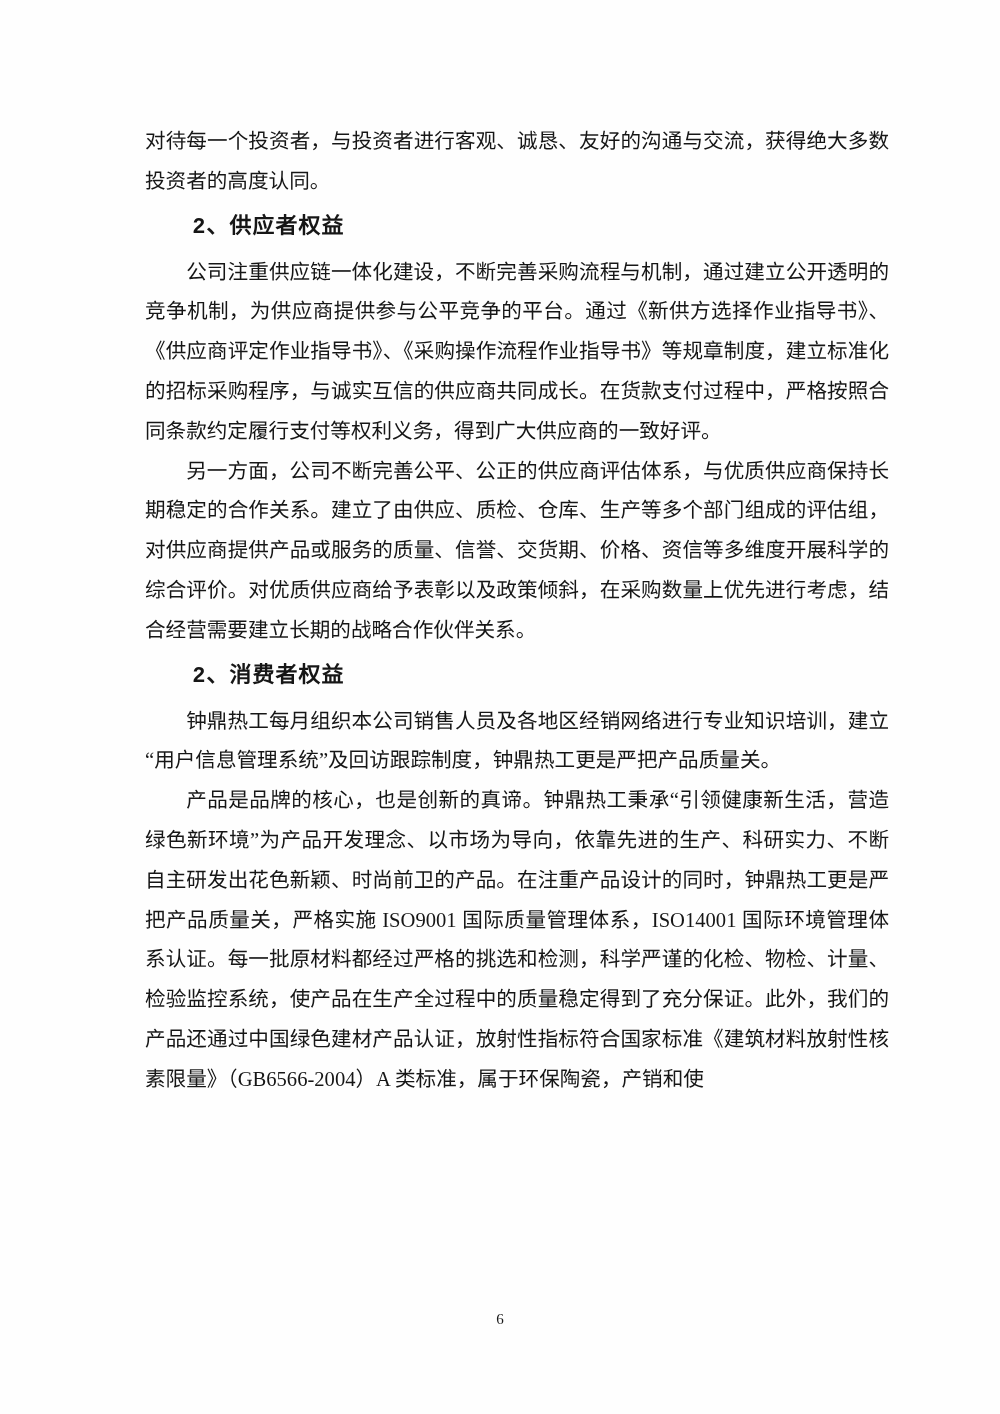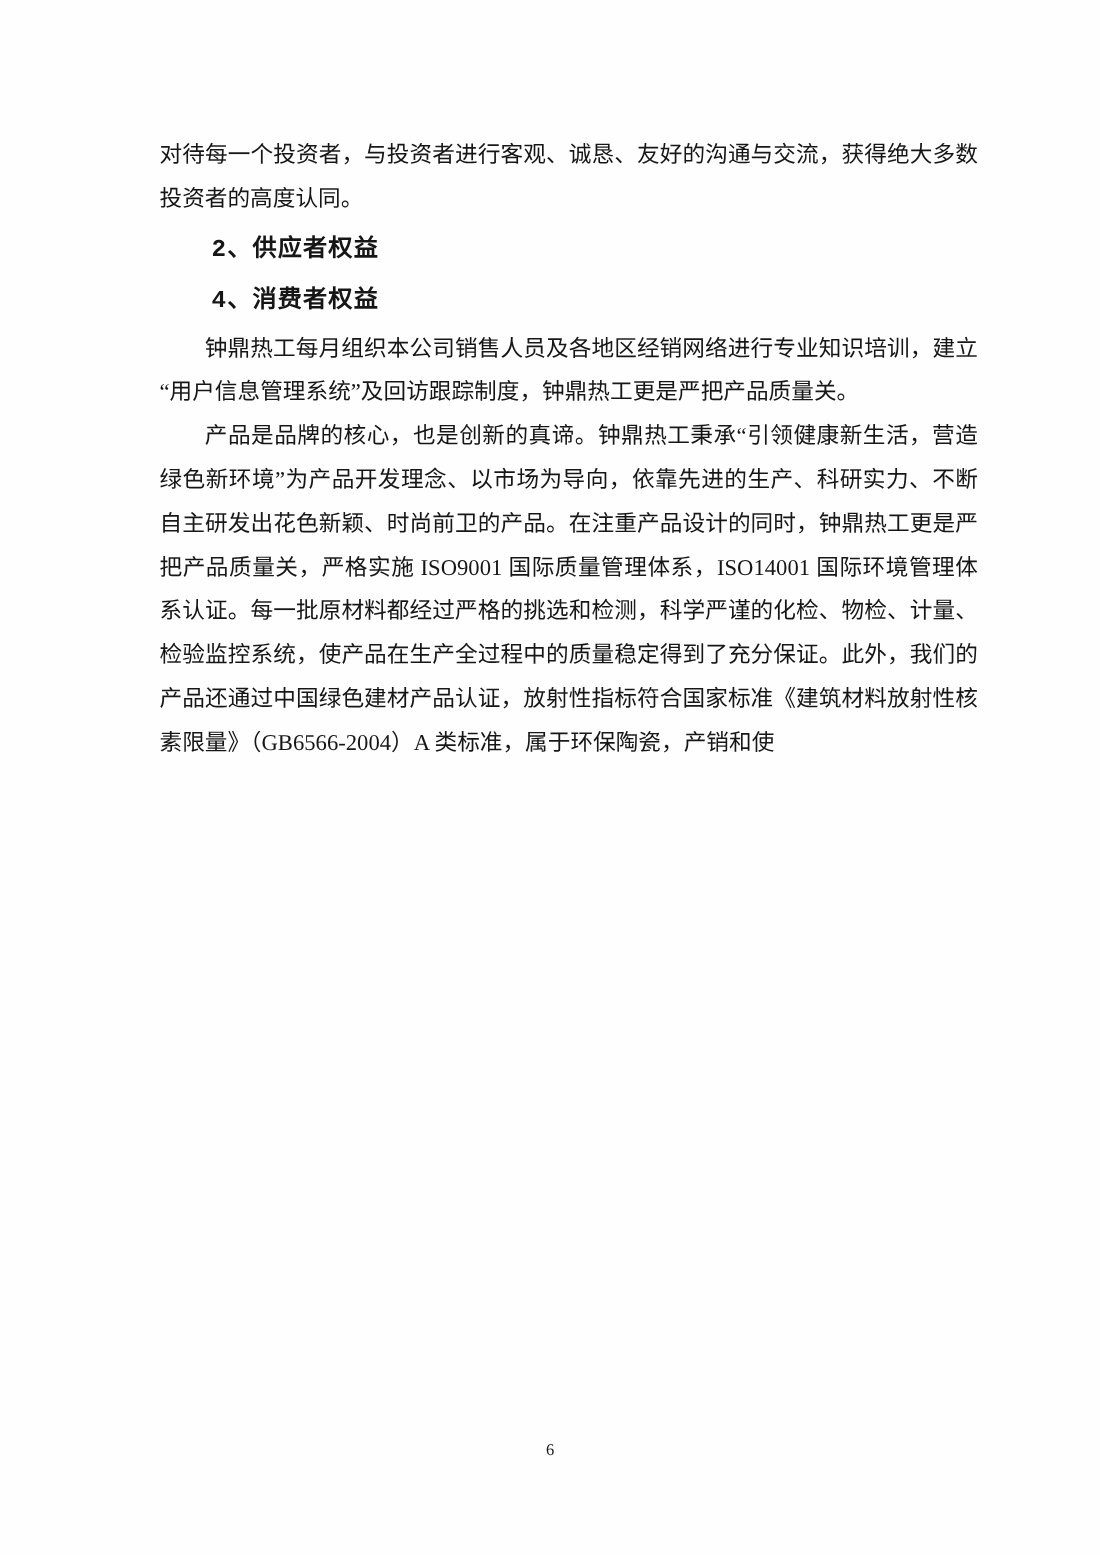--- a/index.html
+++ b/index.html
@@ -58,23 +58,25 @@
 <body>
 
 <div class="page">
   <main class="content">
 
     <p class="para no-indent">对待每一个投资者，与投资者进行客观、诚恳、友好的沟通与交流，获得绝大多数投资者的高度认同。</p>
 
     <h2 class="heading">2、供应者权益</h2>
 
 
+    <p class="para">公司注重供应链一体化建设，不断完善采购流程与机制，通过建立公开透明的竞争机制，为供应商提供参与公平竞争的平台。通过《新供方选择作业指导书》、《供应商评定作业指导书》、《采购操作流程作业指导书》等规章制度，建立标准化的招标采购程序，与诚实互信的供应商共同成长。在货款支付过程中，严格按照合同条款约定履行支付等权利义务，得到广大供应商的一致好评。</p>
 
+    <p class="para">另一方面，公司不断完善公平、公正的供应商评估体系，与优质供应商保持长期稳定的合作关系。建立了由供应、质检、仓库、生产等多个部门组成的评估组，对供应商提供产品或服务的质量、信誉、交货期、价格、资信等多维度开展科学的综合评价。对优质供应商给予表彰以及政策倾斜，在采购数量上优先进行考虑，结合经营需要建立长期的战略合作伙伴关系。</p>
 
-    <h2 class="heading">4、消费者权益</h2>
+    <h2 class="heading">2、消费者权益</h2>
 
     <p class="para">钟鼎热工每月组织本公司销售人员及各地区经销网络进行专业知识培训，建立“用户信息管理系统”及回访跟踪制度，钟鼎热工更是严把产品质量关。</p>
 
     <p class="para">产品是品牌的核心，也是创新的真谛。钟鼎热工秉承“引领健康新生活，营造绿色新环境”为产品开发理念、以市场为导向，依靠先进的生产、科研实力、不断自主研发出花色新颖、时尚前卫的产品。在注重产品设计的同时，钟鼎热工更是严把产品质量关，严格实施 ISO9001 国际质量管理体系，ISO14001 国际环境管理体系认证。每一批原材料都经过严格的挑选和检测，科学严谨的化检、物检、计量、检验监控系统，使产品在生产全过程中的质量稳定得到了充分保证。此外，我们的产品还通过中国绿色建材产品认证，放射性指标符合国家标准《建筑材料放射性核素限量》（GB6566-2004）A 类标准，属于环保陶瓷，产销和使</p>
 
   </main>
 
   <footer class="page-footer">
     <span class="page-number">6</span>
   </footer>

